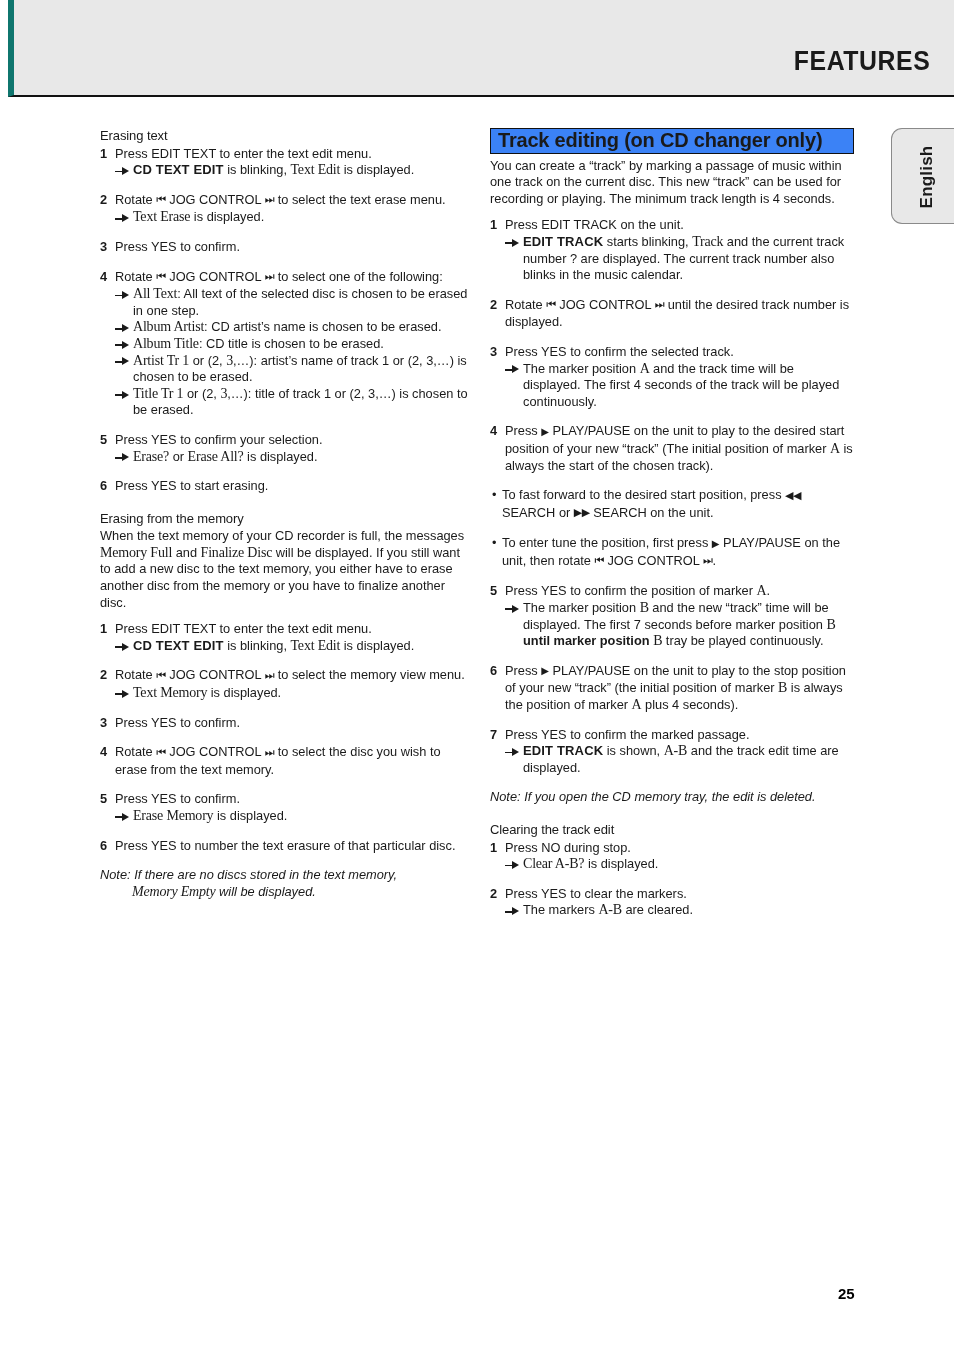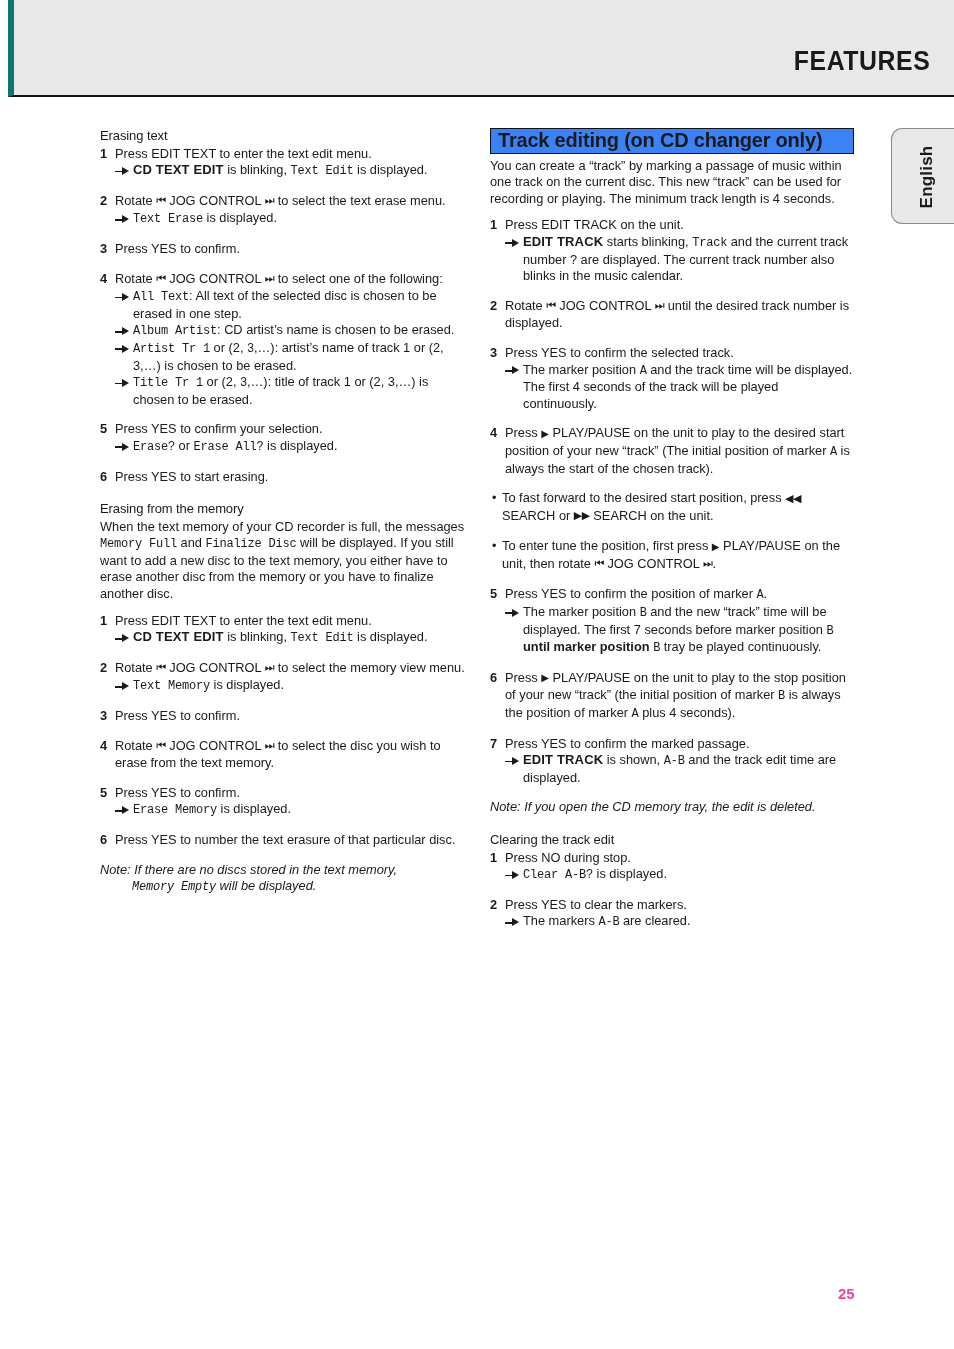--- a/index.html
+++ b/index.html
@@ -156,22 +156,22 @@
   }
 
   .note {
     font-style: italic;
     margin: 13px 0 0 0;
   }
   .note .nindent { display: block; padding-left: 32px; }
 
   
   .lcd {
-    font-family: Liberation Mono, monospace;
-    font-size: 12px;
+    font-family: Liberation Serif, serif;
+    font-size: 14px;
     letter-spacing: -0.2px;
     margin-top: 43px;
   }
   .small-caps-b {
     font-weight: bold;
     font-size: 13px;
     letter-spacing: 0.15px;
   }
   b.inl { font-weight: bold; }
 
@@ -190,21 +190,21 @@
     top: -0.5px;
   }
 
   
   .page-num {
     position: absolute;
     left: 838px;
     top: 1285px;
     font-size: 15px;
     font-weight: bold;
-    color: #ec4899;
+    color: #000000;
   }
 </style>
 </head>
 <body>
 
 <div class="header-band">
   <div class="header-title">FEATURES</div>
 </div>
 
 <div class="lang-tab">
@@ -240,20 +240,23 @@
     <span class="num">4</span>
     <span>Rotate </span><span class="glyph">⏮</span><span> JOG CONTROL </span><span class="glyph">⏭</span><span> to select one of the following:</span>
 
     <span class="sub hang">
       <span class="arrow"></span><span class="lcd">All Text</span><span>: All text of the selected disc is chosen to be erased in one step.</span>
     </span>
     <span class="sub hang">
       <span class="arrow"></span><span class="lcd">Album Artist</span><span>: CD artist’s name is chosen to be erased.</span>
     </span>
     <span class="sub hang">
+      <span class="arrow"></span><span class="lcd">Album Title</span><span>: CD title is chosen to be erased.</span>
+    </span>
+    <span class="sub hang">
       <span class="arrow"></span><span class="lcd">Artist Tr 1</span><span> or (2, </span><span class="lcd">3</span><span>,…): artist’s name of track 1 or (2, 3,…) is chosen to be erased.</span>
     </span>
     <span class="sub hang">
       <span class="arrow"></span><span class="lcd">Title Tr 1</span><span> or (2, </span><span class="lcd">3</span><span>,…): title of track 1 or (2, 3,…) is chosen to be erased.</span>
     </span>
   </div>
 
   <div class="step gap">
     <span class="num">5</span>
     <span>Press YES to confirm your selection.</span>

